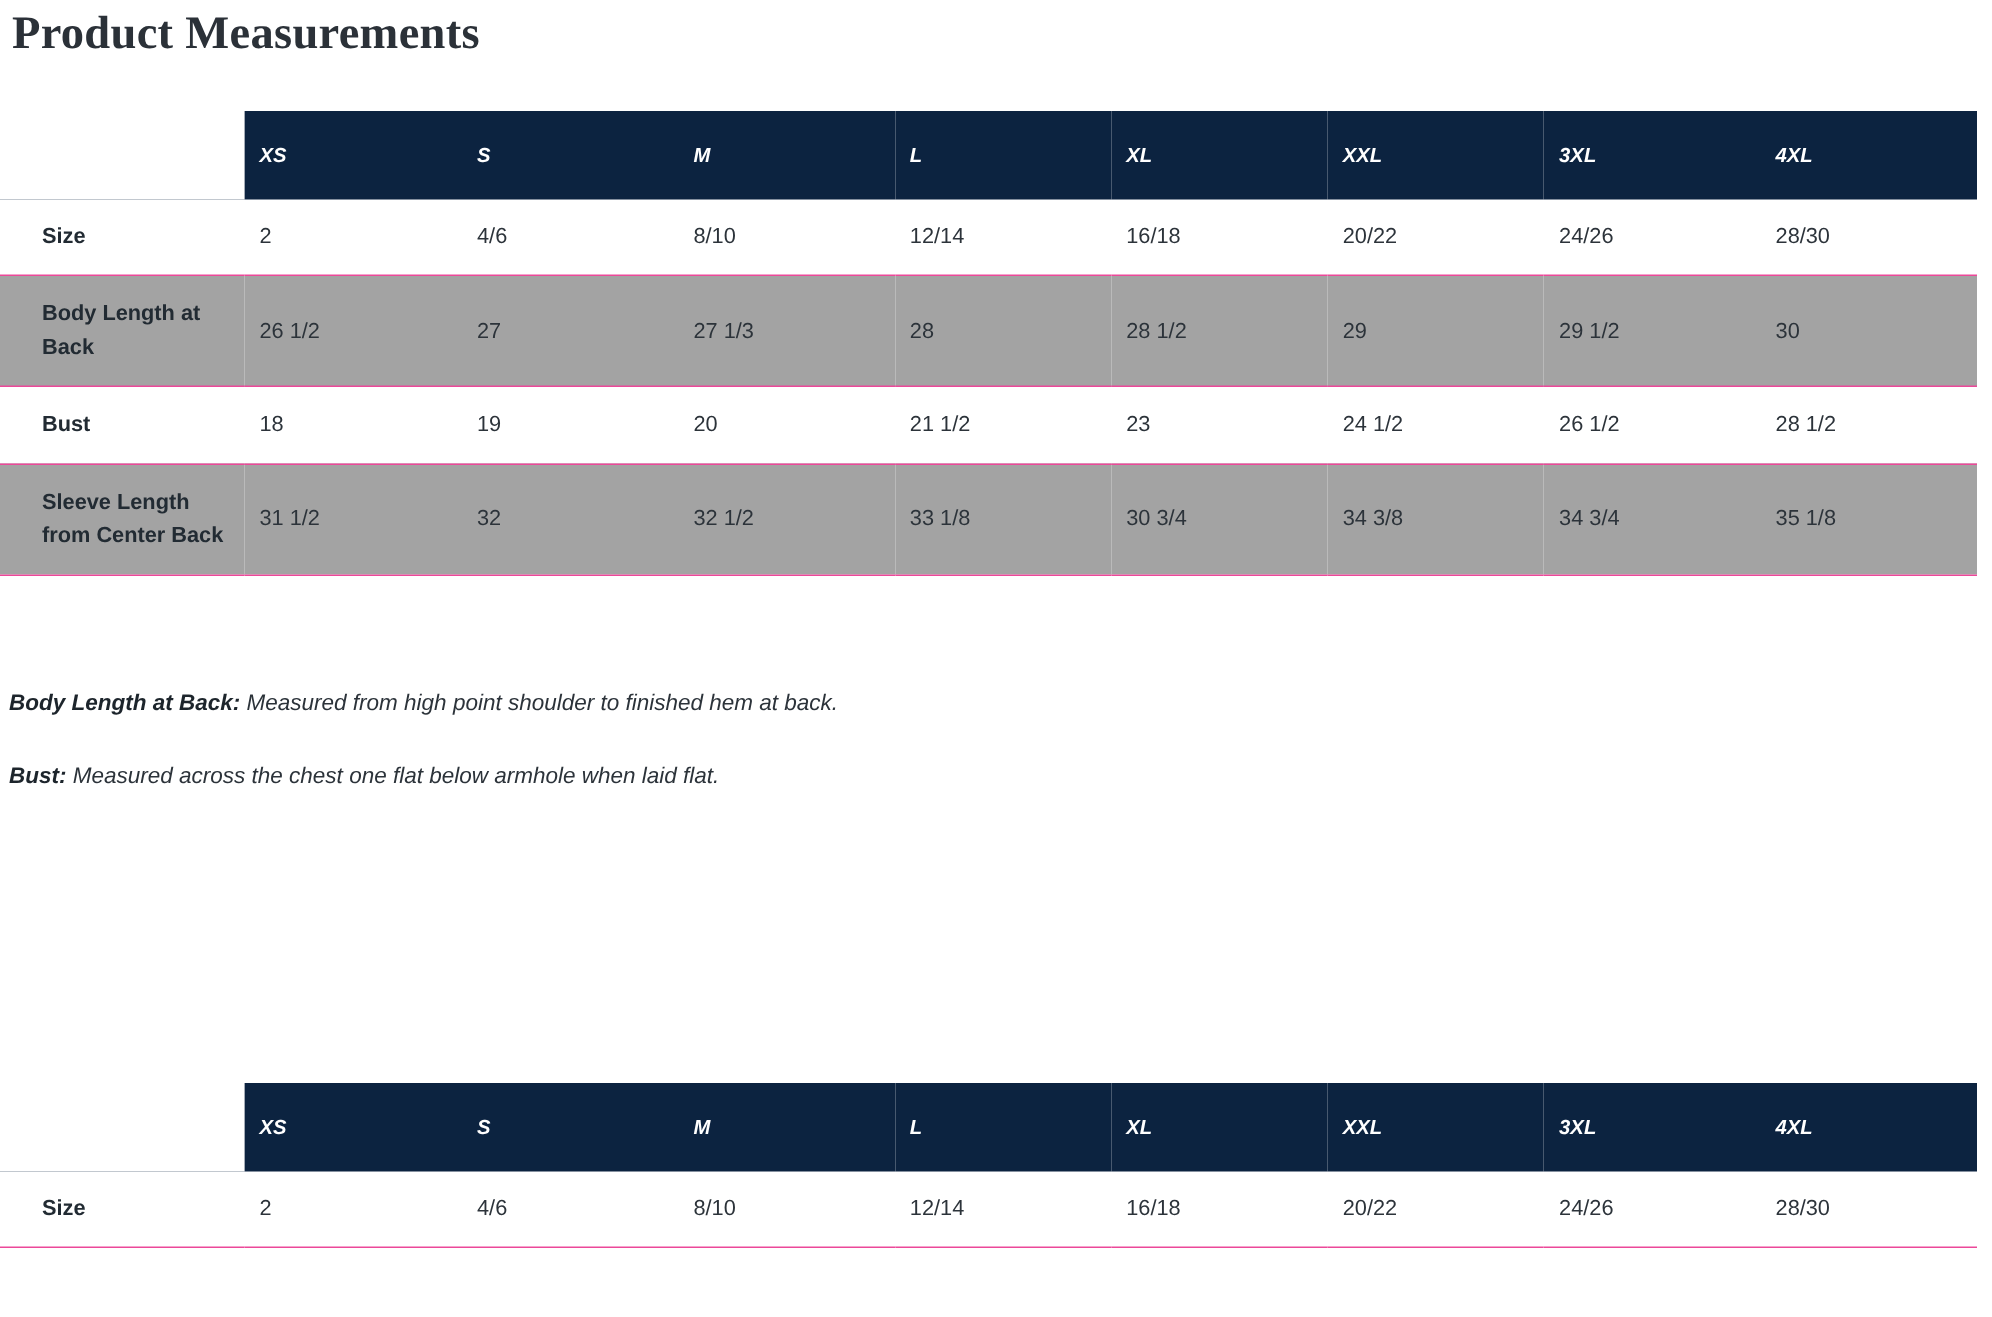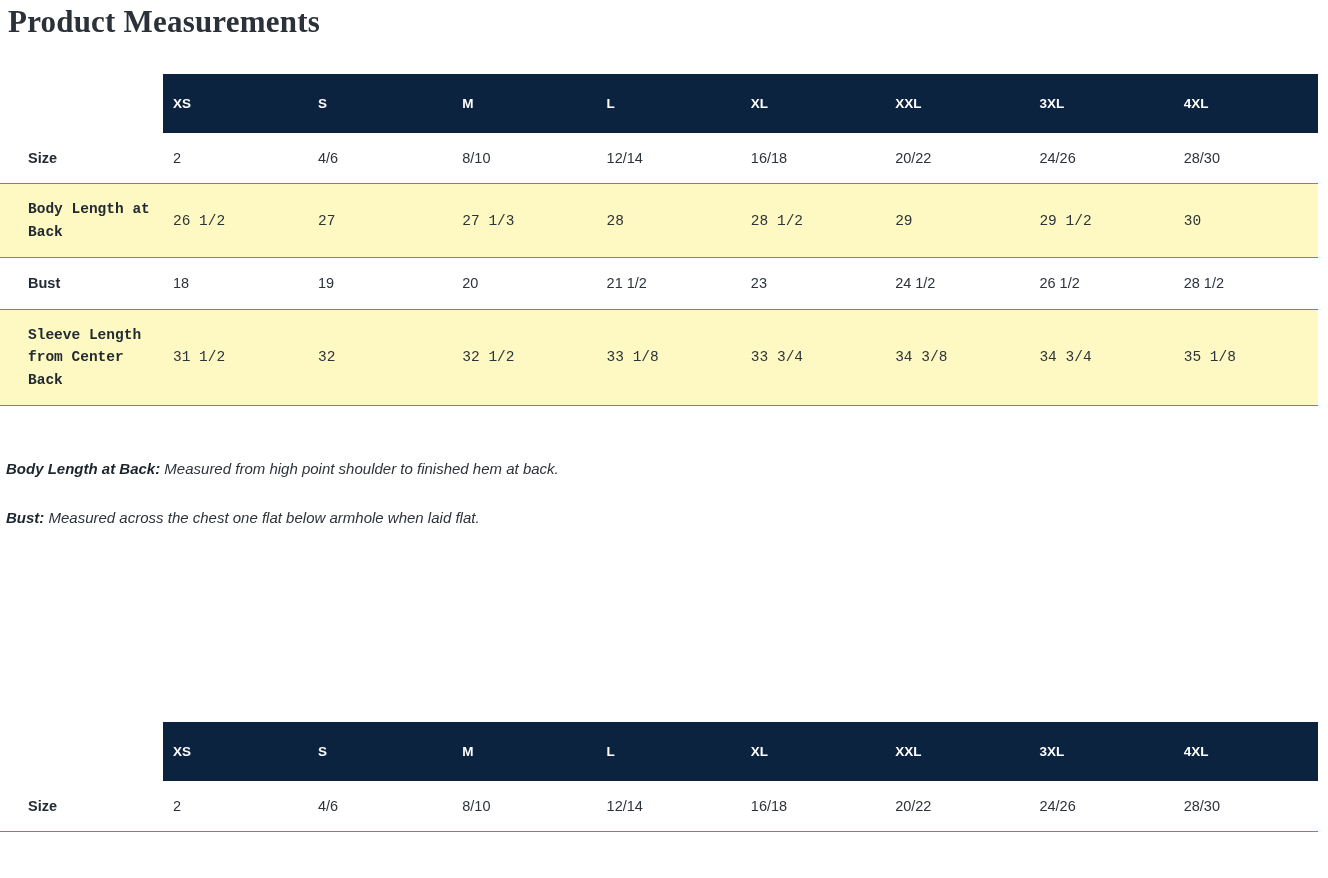--- a/index.html
+++ b/index.html
@@ -50,20 +50,21 @@
     top: 74px;
     left: 0;
   }
   #table-sizechart {
     position: absolute;
     top: 722px;
     left: 0;
   }
   table.size-table thead tr {
     background: #0c2340;
+    font-style: italic;
   }
   table.size-table thead th {
     color: #ffffff;
     font-size: 13.5px;
     font-weight: 700;
     text-align: left;
     padding: 22px 10px;
     height: 26px;
     box-sizing: border-box;
   }
@@ -84,22 +85,21 @@
   table.size-table tbody td {
     font-size: 14.5px;
     color: #2c333a;
     padding: 14px 10px;
     line-height: 1.55;
   }
   table.size-table tbody tr {
     border-bottom: 1px solid #ec4899;
   }
   table.size-table tbody tr.alt {
-    background: #fef9c3;
-    font-family: Liberation Mono, monospace;
+    background: #a3a3a3;
   }
   .notes {
     position: absolute;
     left: 6px;
     top: 458px;
     width: 1300px;
     font-style: italic;
   }
   .note {
     font-size: 15px;
@@ -167,21 +167,21 @@
         <td>24 1/2</td>
         <td>26 1/2</td>
         <td>28 1/2</td>
       </tr>
       <tr class="alt">
         <th>Sleeve Length from Center Back</th>
         <td class="col-2">31 1/2</td>
         <td>32</td>
         <td>32 1/2</td>
         <td>33 1/8</td>
-        <td>33 3/4</td>
+        <td>30 3/4</td>
         <td>34 3/8</td>
         <td>34 3/4</td>
         <td>35 1/8</td>
       </tr>
     </tbody>
   </table>
 
   <div class="notes">
     <div class="note">
       <b>Body Length at Back:</b><span> Measured from high point shoulder to finished hem at back.</span>

